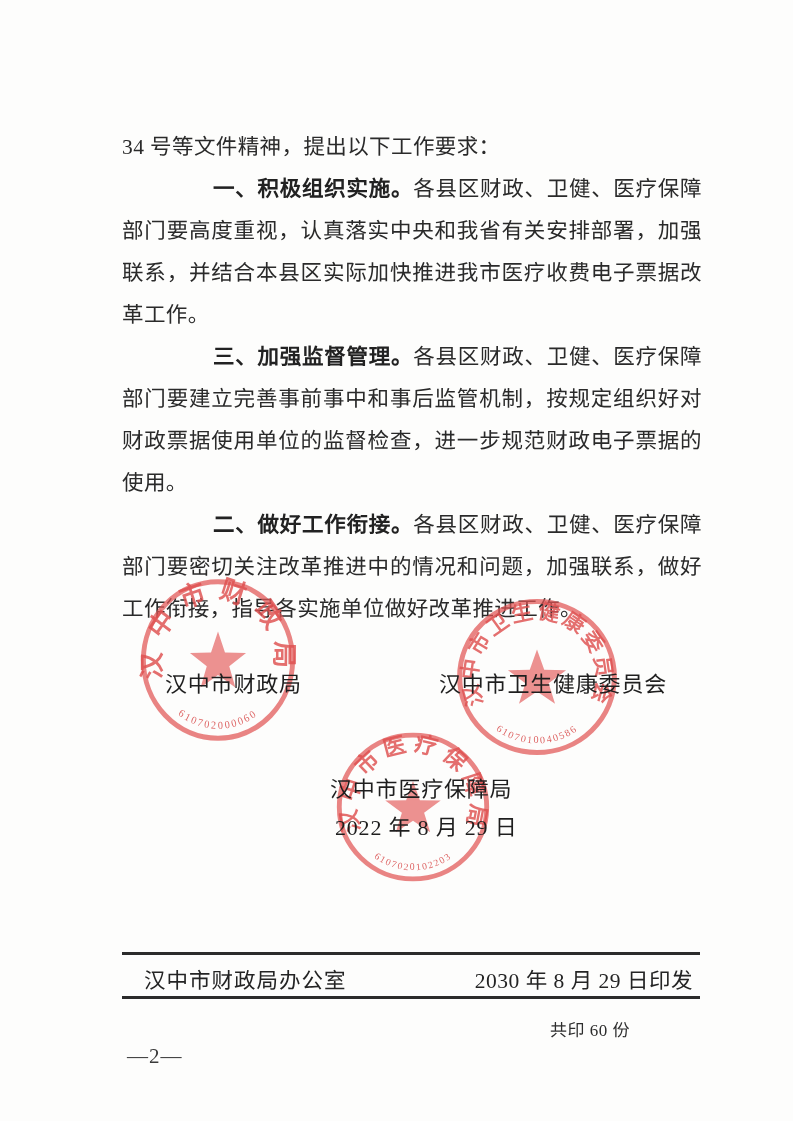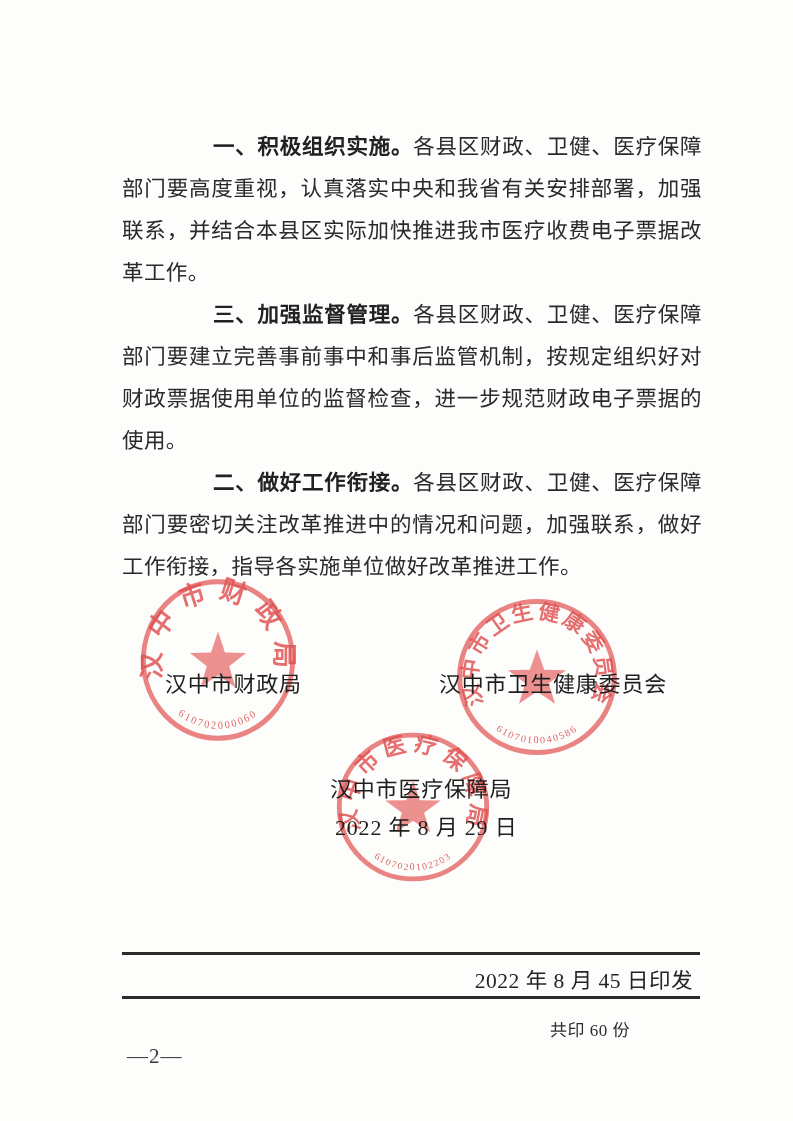--- a/index.html
+++ b/index.html
@@ -99,20 +99,21 @@
     color: #3a3a3a;
     white-space: nowrap;
   }
 </style>
 </head>
 <body>
 
 <div class="page">
 
   <div class="body-text">
+    <p>34 号等文件精神，提出以下工作要求：</p>
     <p class="indented"><span class="para-lead">一、积极组织实施。</span><span>各县区财政、卫健、医疗保障部门要高度重视，认真落实中央和我省有关安排部署，加强联系，并结合本县区实际加快推进我市医疗收费电子票据改革工作。</span></p>
     <p class="indented"><span class="para-lead">三、加强监督管理。</span><span>各县区财政、卫健、医疗保障部门要建立完善事前事中和事后监管机制，按规定组织好对财政票据使用单位的监督检查，进一步规范财政电子票据的使用。</span></p>
     <p class="indented"><span class="para-lead">二、做好工作衔接。</span><span>各县区财政、卫健、医疗保障部门要密切关注改革推进中的情况和问题，加强联系，做好工作衔接，指导各实施单位做好改革推进工作。</span></p>
   </div>
 
   <div class="seal seal-finance">
     <svg viewBox="0 0 200 200" preserveAspectRatio="none">
       <ellipse cx="100" cy="100" rx="91" ry="91" fill="none" stroke="#e05454" stroke-width="6" opacity="0.72"></ellipse>
       <path id="arcTop1" d="M 36.6 129.6 A 70 70 0 1 1 163.4 129.6" fill="none"></path>
       <path id="arcBot1" d="M 24.8 127.4 A 80 80 0 0 0 175.2 127.4" fill="none"></path>
@@ -155,18 +156,19 @@
       </text>
     </svg>
   </div>
 
   <div class="signature sig-finance">汉中市财政局</div>
   <div class="signature sig-health">汉中市卫生健康委员会</div>
   <div class="signature sig-medical">汉中市医疗保障局</div>
   <div class="signature sig-date">2022 年 8 月 29 日</div>
 
   <div class="footer-rule rule-top"></div>
-  <div class="footer-printdate">2022 年 8 月 45 日印发</div>
+  <div class="footer-issuer">汉中市财政局办公室</div>
+  <div class="footer-printdate">2030 年 8 月 29 日印发</div>
   <div class="footer-rule rule-bottom"></div>
   <div class="footer-copies">共印 60 份</div>
   <div class="page-number">—2—</div>
 
 </div>
 
 </body></html>

